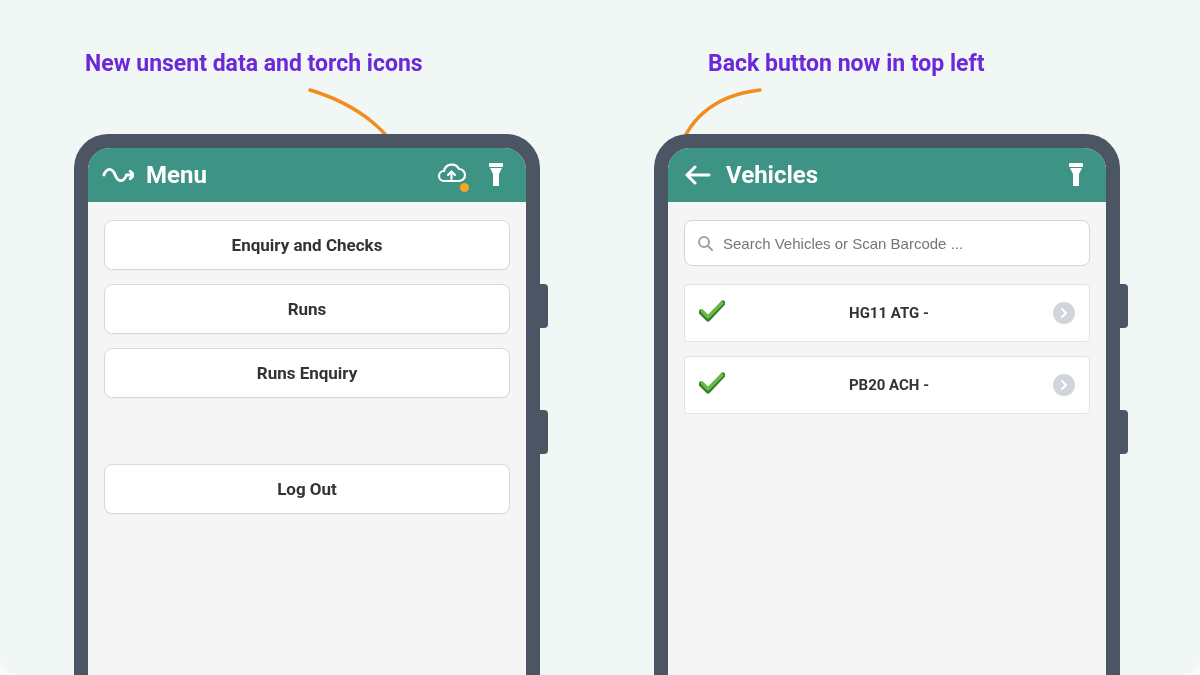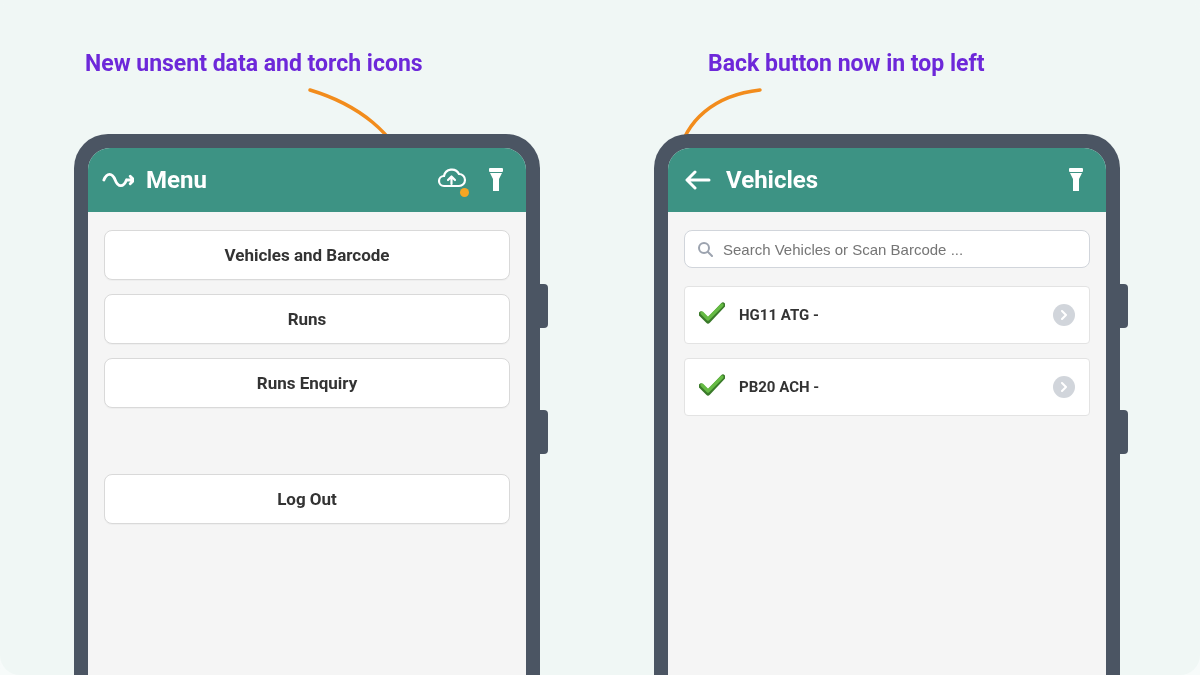--- a/index.html
+++ b/index.html
@@ -54,21 +54,21 @@
     height: 44px;
     background: #4b5563;
     border-radius: 0 4px 4px 0;
   }
   .phone .side-btn1 { top: 150px; }
   .phone .side-btn2 { top: 276px; }
 
   
   .appbar {
     background: #3d9384;
-    height: 64px;
+    height: 54px;
     display: flex;
     align-items: center;
     padding: 0 14px;
     gap: 12px;
     color: #fff;
     flex: 0 0 auto;
   }
   .appbar .title {
     font-size: 24px;
     font-weight: 700;
@@ -101,21 +101,21 @@
     color: #333;
     margin-bottom: 14px;
     box-shadow: 0 1px 1px rgba(0,0,0,0.03);
   }
   .menu-gap { height: 52px; }
 
   .search-row {
     background: #fff;
     border: 1px solid #d1d5db;
     border-radius: 8px;
-    height: 38px;
+    height: 46px;
     display: flex;
     align-items: center;
     padding: 0 12px;
     gap: 10px;
     margin-bottom: 12px;
   }
   .search-row input {
     border: none;
     outline: none;
     font-size: 15px;
@@ -148,20 +148,21 @@
     padding: 0 14px;
     gap: 14px;
     margin-bottom: 14px;
     border-radius: 4px;
   }
   .list-item .label {
     flex: 1;
     font-size: 15px;
     font-weight: 700;
     color: #333;
+    text-align: center;
   }
   .chevron-circle {
     width: 22px;
     height: 22px;
     border-radius: 50%;
     background: #d1d5db;
     display: flex;
     align-items: center;
     justify-content: center;
   }
@@ -203,21 +204,21 @@
           <span style="position:absolute; right:-1px; bottom:-1px; width:9px; height:9px; background:#f6a623; border-radius:50%;"></span>
         </span>
         <span class="icon-btn">
           <svg width="18" height="26" viewBox="0 0 18 26">
             <rect x="2" y="1" width="14" height="4" rx="1" fill="#fff"></rect>
             <path d="M3 6 L15 6 L12 12 L12 24 L6 24 L6 12 Z" fill="#fff"></path>
           </svg>
         </span>
       </div>
       <div class="content">
-        <div class="menu-btn">Vehicles and Barcode</div>
+        <div class="menu-btn">Enquiry and Checks</div>
         <div class="menu-btn">Runs</div>
         <div class="menu-btn">Runs Enquiry</div>
         <div class="menu-gap"></div>
         <div class="menu-btn">Log Out</div>
       </div>
     </div>
   </div>
 
   <div class="phone" style="left:654px; top:134px;">
     <div class="side-btn1"></div>

